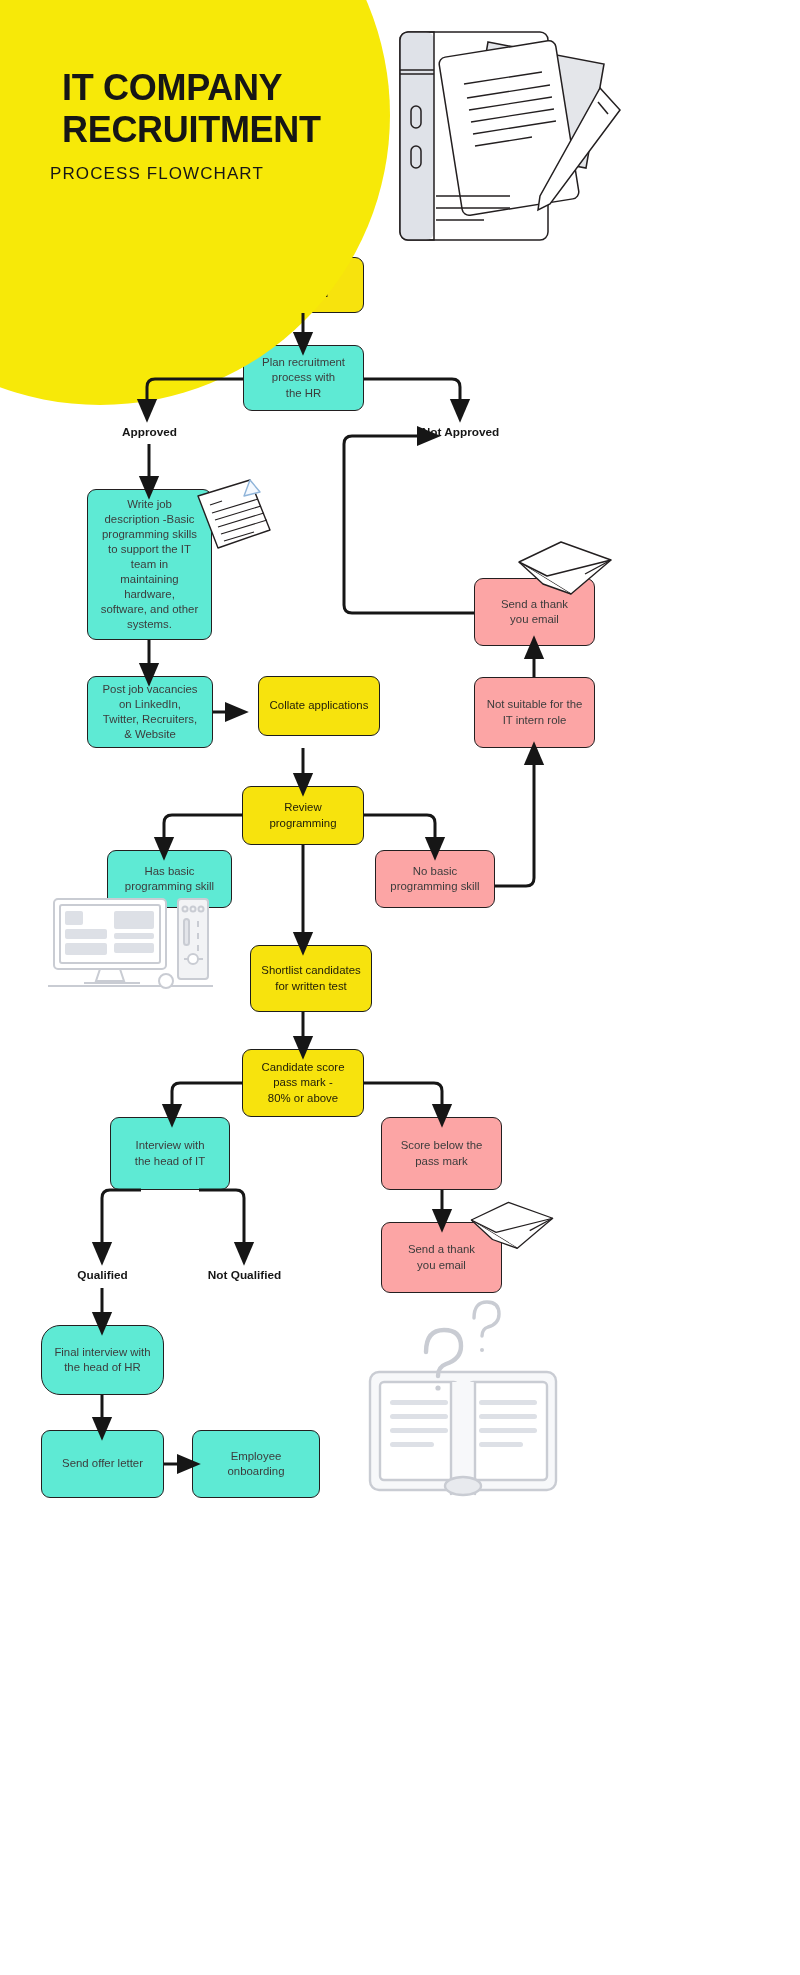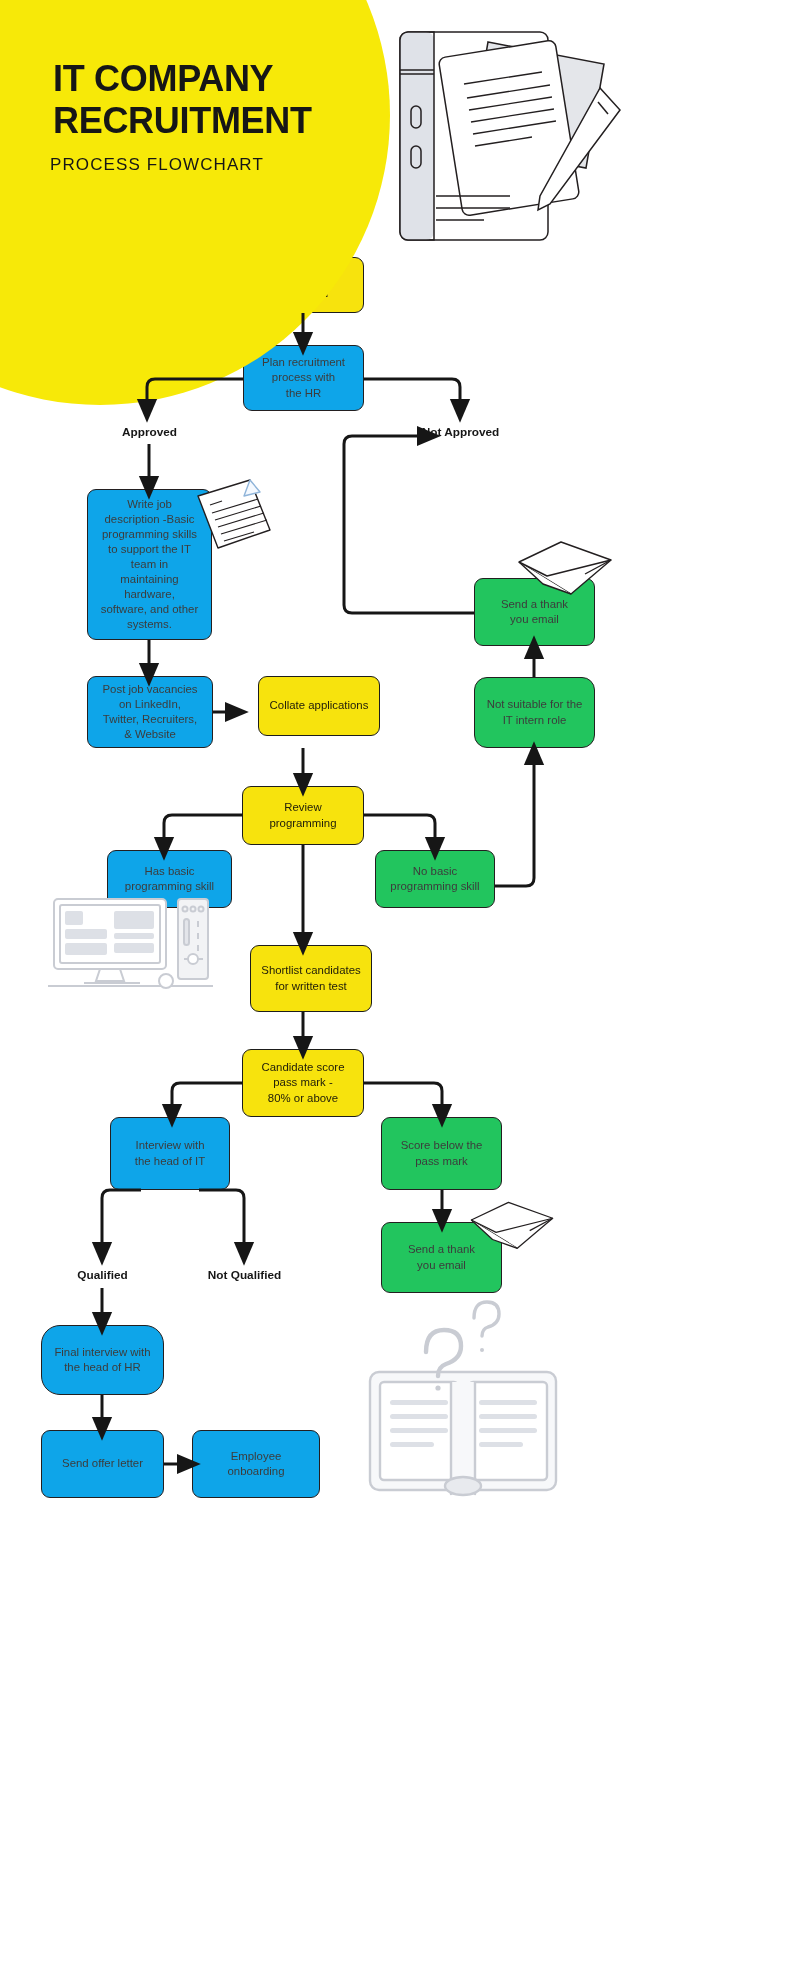--- a/index.html
+++ b/index.html
@@ -11,41 +11,41 @@
   #canvas{position:absolute;left:0;top:0;width:800px;height:1975px;}
 
   
   .hero-blob{
     position:absolute;left:-190px;top:-175px;width:580px;height:580px;
     border-radius:50%;background:#f7e908;z-index:1;
   }
   .hero-text{position:absolute;left:50px;top:55px;width:340px;z-index:3;}
   .hero-title{
     font-size:36px;font-weight:700;line-height:1.18;letter-spacing:-0.3px;
-    color:#161616;margin:3px;text-transform:uppercase;
+    color:#161616;margin:12px;text-transform:uppercase;
   }
   .hero-sub{
     margin-top:12px;font-size:17px;letter-spacing:1.1px;color:#161616;
     text-transform:uppercase;font-weight:400;
   }
 
   .hero-art{position:absolute;left:392px;top:18px;width:240px;height:238px;z-index:2;}
 
   
   #flow{position:absolute;left:0;top:0;width:800px;height:1975px;z-index:4;}
 
   .node{
     position:absolute;box-sizing:border-box;
     border:1.4px solid #231f20;border-radius:9px;
     display:flex;align-items:center;justify-content:center;text-align:center;
     font-size:11.4px;line-height:1.32;color:#3c3c3c;padding:6px 8px;
-    background:#0ea5e9;
+    background:#5eead4;
   }
   .node.yellow{background:#f7e30d;border-color:#1d1d1b;color:#23200a;}
-  .node.grey{background:#22c55e;border-color:#231f20;padding-left:8px;}
+  .node.grey{background:#fca5a5;border-color:#231f20;padding-left:8px;}
   .node.bold{font-weight:700;font-size:12.6px;color:#161616;}
 
   .branch-label{
     position:absolute;font-size:11.8px;font-weight:700;color:#161616;
     text-align:center;white-space:nowrap;
   }
 
   .art{position:absolute;z-index:3;}
 </style>
 </head>
@@ -177,21 +177,21 @@
   </div>
 
   <div class="node" style="left:107px;top:850px;width:125px;height:58px;">
     <span class="lbl">Has basic<br>programming skill</span>
   </div>
 
   <div class="node grey" style="left:375px;top:850px;width:120px;height:58px;">
     <span class="lbl">No basic<br>programming skill</span>
   </div>
 
-  <div class="node grey" style="left:474px;top:677px;width:121px;height:71px;border-radius:13px;">
+  <div class="node grey" style="left:474px;top:677px;width:121px;height:71px;">
     <span class="lbl">Not suitable for the<br>IT intern role</span>
   </div>
 
   <div class="node grey" style="left:474px;top:578px;width:121px;height:68px;">
     <span class="lbl">Send a thank<br>you email</span>
   </div>
 
   <div class="node yellow" style="left:242px;top:945px;width:122px;height:67px;margin-left:8px;">
     <span class="lbl">Shortlist candidates<br>for written test</span>
   </div>

